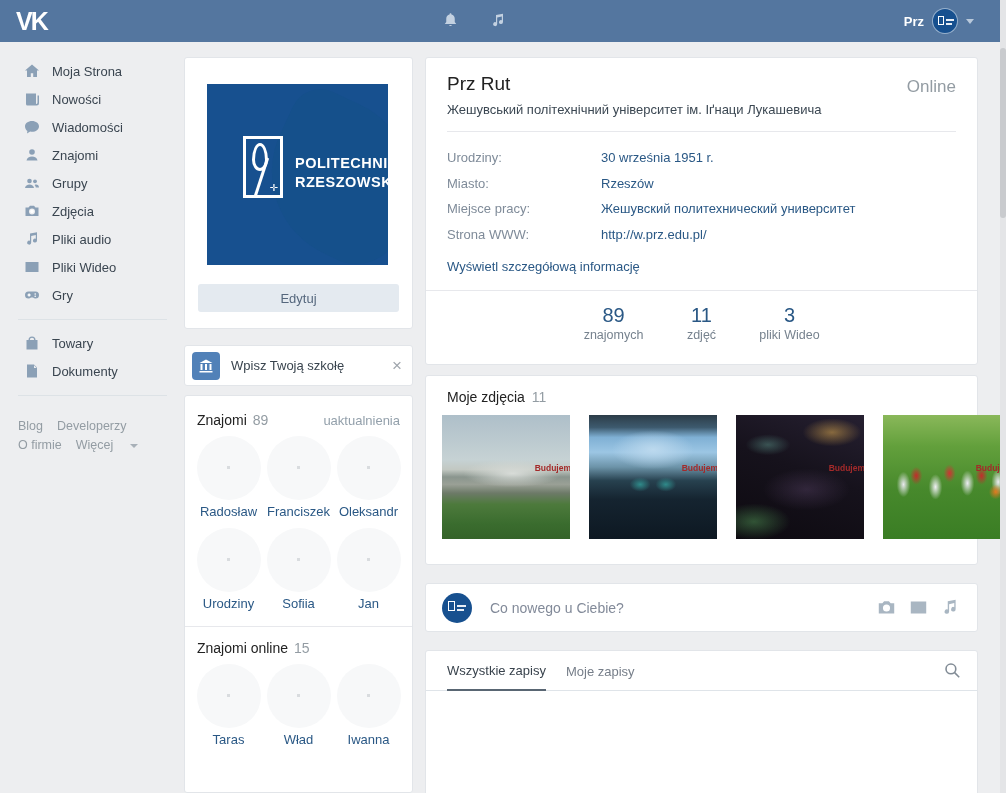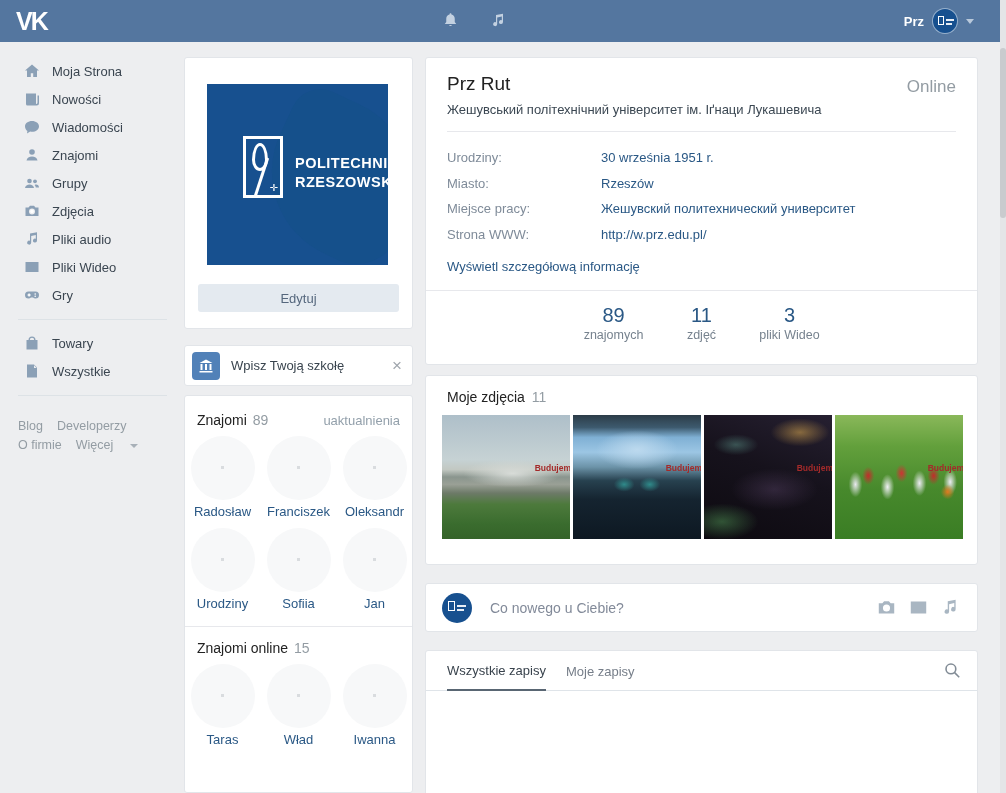--- a/index.html
+++ b/index.html
@@ -48,21 +48,21 @@
   .school-ico { width:28px; height:28px; border-radius:4px; background:#5181b8; color:#fff; display:flex; align-items:center; justify-content:center; margin-right:11px; }
   .school-txt { flex:1; color:#39444e; cursor:pointer; }
   .school-close { color:#a0a6ad; font-size:17px; cursor:pointer; line-height:17px; }
 
   
   .friends-card { left:184px; top:395px; width:229px; height:398px; overflow:hidden; }
   .fr-head { padding:16px 12px 0 12px; display:flex; align-items:baseline; }
   .fr-title { font-size:14px; color:#222; cursor:pointer; }
   .fr-count { font-size:14px; color:#939ca3; margin-left:6px; }
   .fr-action { margin-left:auto; font-size:13px; color:#93a0ab; cursor:pointer; }
-  .fr-row { display:flex; justify-content:center; gap:6px; margin-top:8px; }
+  .fr-row { display:flex; justify-content:center; margin-top:8px; }
   .fr-cell { width:70px; text-align:center; cursor:pointer; }
   .fr-ava { width:64px; height:64px; border-radius:50%; background:#f7f8f9; margin:0 auto 4px auto; position:relative; }
   .fr-ava::after { content:""; position:absolute; left:30px; top:30px; width:3px; height:3px; background:#d9dcdf; }
   .fr-name { font-size:13px; color:#2a5885; line-height:16px; }
   .fr-div { border-top:1px solid #e7e8ec; margin-top:14px; }
 
   
   .main-card { left:425px; top:57px; width:553px; height:308px; }
   .mp-head { padding:15px 21px 0 21px; }
   .mp-name-row { display:flex; align-items:flex-start; }
@@ -78,21 +78,21 @@
   .mp-counters { border-top:1px solid #e7e8ec; height:71px; display:flex; justify-content:center; gap:14px; }
   .mp-counter { min-width:74px; text-align:center; padding-top:12px; cursor:pointer; }
   .mp-cnum { font-size:20px; color:#2a5885; line-height:24px; }
   .mp-clabel { font-size:12.5px; color:#76828e; margin-top:1px; }
 
   
   .photos-card { left:425px; top:375px; width:553px; height:190px; }
   .ph-head { padding:13px 16px 0 21px; display:flex; align-items:baseline; }
   .ph-title { font-size:14px; color:#222; cursor:pointer; }
   .ph-count { margin-left:7px; font-size:14px; color:#939ca3; }
-  .ph-row { display:flex; gap:3px; padding:10px 16px 0 16px; }
+  .ph-row { display:flex; gap:19px; padding:10px 16px 0 16px; }
   .photo { width:128px; height:124px; position:relative; overflow:hidden; cursor:pointer; flex-shrink:0; }
   .photo .wmark { position:absolute; top:48px; right:-1px; color:#a32a2a; font-size:8.5px; font-weight:bold; }
   .photo1 { background:
     radial-gradient(70px 20px at 55% 47%, #d8dcd8 0%, rgba(216,220,216,0) 70%),
     linear-gradient(180deg,#aebfc9 0%,#c6d2d4 36%,#c2c8c2 44%,#8a958e 50%,#9aa096 56%,#6d7a68 63%,#4d7a3c 72%,#3a6c2e 88%,#356329 100%); }
   .photo2 { background:
     radial-gradient(55px 26px at 50% 28%, #bcd9ee 0%, rgba(188,217,238,0) 75%),
     radial-gradient(13px 9px at 40% 56%, #2f8a8a 0%, rgba(47,138,138,0) 80%),
     radial-gradient(13px 9px at 60% 56%, #2f8a8a 0%, rgba(47,138,138,0) 80%),
     linear-gradient(180deg,#2c3c48 0%,#3d5a6e 10%,#7fb0d4 18%,#9cc6e4 30%,#6c93a8 42%,#27414f 53%,#152430 68%,#0d1822 100%); }
@@ -268,21 +268,21 @@
           </svg>
         </span>
       <span>Towary</span>
     </div>
     <div class="nav-item">
       <span class="nicon">
           <svg width="16" height="16" viewBox="0 0 16 16" fill="currentColor">
             <path d="M3 1.5h7l3 3v10H3zm7 .8V5h2.7z"></path>
           </svg>
         </span>
-      <span>Wszystkie</span>
+      <span>Dokumenty</span>
     </div>
     <div class="nav-div"></div>
     <div class="side-footer">
       <a>Blog</a><a>Developerzy</a><br>
       <a>O firmie</a><a>Więcej</a><span class="fcaret"></span>
     </div>
   </div>
 
   <div class="card avatar-card">
     <div class="prlogo-big">

